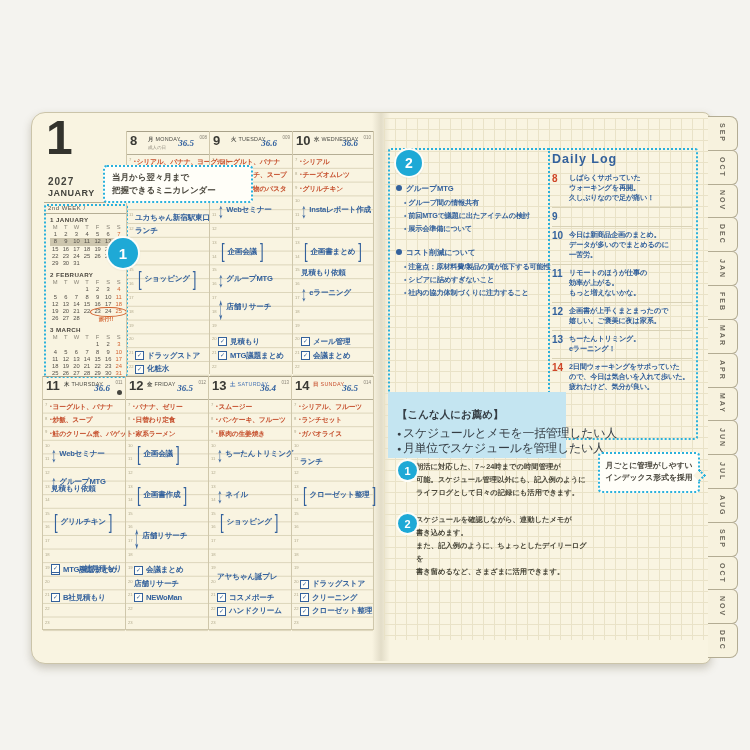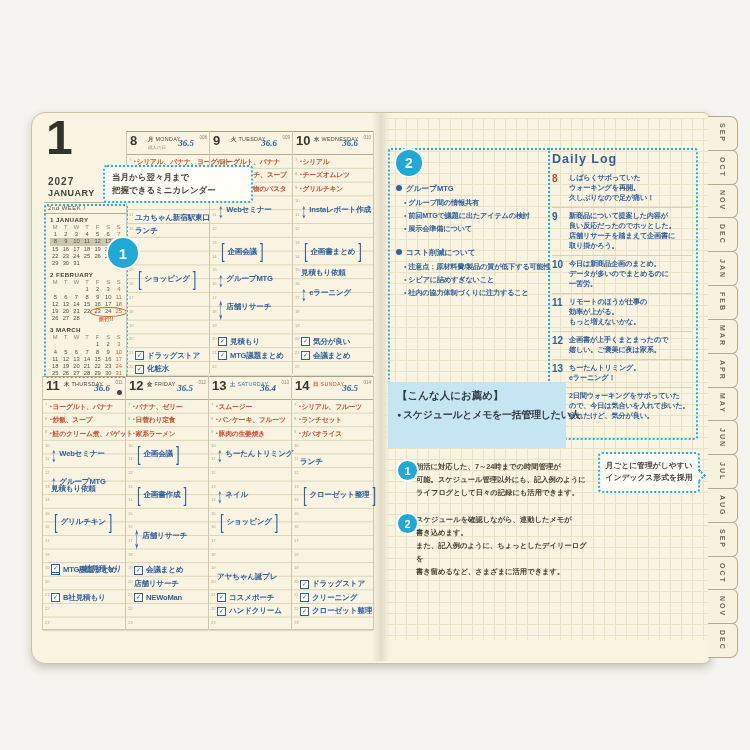--- a/index.html
+++ b/index.html
@@ -68,23 +68,23 @@
   .mg .mg-title{font-size:7.6px;font-weight:bold;color:#33619c;line-height:14px;white-space:nowrap;}
   .mg .mg-title .dot{display:inline-block;width:6px;height:6px;border-radius:50%;background:#33619c;margin-right:4px;}
   .mg .mg-item{font-size:7.2px;font-weight:bold;color:#33619c;line-height:13px;padding-left:8px;white-space:nowrap;letter-spacing:-.2px;}
   .mg .mg-item:before{content:"•";margin-right:2px;opacity:.8;}
   .dlog{position:absolute;left:168px;top:34px;width:140px;}
   .dlog-title{font-size:12.5px;font-weight:bold;color:#33619c;letter-spacing:1px;margin-bottom:4px;}
   .dl-entry{display:flex;border-top:1px solid #d9d2b6;padding:3px 0 4px 0;}
   .dl-entry:first-of-type{border-top:none;}
   .dl-num{width:17px;font-size:10px;font-weight:bold;flex:none;}
   .dl-text{font-size:7.2px;font-weight:bold;color:#33619c;line-height:10px;white-space:pre-line;letter-spacing:-.2px;}
-  .rec{position:absolute;left:4px;top:264px;width:178px;height:66px;background:#c4e5f1;padding:7px 9px;box-sizing:border-box;z-index:8;}
+  .rec{position:absolute;left:4px;top:274px;width:178px;height:66px;background:#c4e5f1;padding:16px 9px;box-sizing:border-box;z-index:8;}
   .rec-title{font-size:10.5px;font-weight:bold;color:#353d44;margin-bottom:4px;}
-  .rec-item{font-size:10px;font-weight:bold;color:#353d44;line-height:15px;white-space:nowrap;letter-spacing:-.3px;}
+  .rec-item{font-size:12px;font-weight:normal;color:#353d44;line-height:15px;white-space:nowrap;letter-spacing:-.3px;}
   .rec-item:before{content:"●";font-size:7px;margin-right:2px;vertical-align:1px;}
   .notes{position:absolute;left:14px;top:342px;width:300px;z-index:5;}
   .note{position:relative;margin-bottom:13px;min-height:40px;}
   .note-circ{position:absolute;left:0;top:1px;width:19px;height:19px;border-radius:50%;background:#1ea9d6;
     color:#fff;font-size:11px;font-weight:bold;display:flex;align-items:center;justify-content:center;box-shadow:0 0 0 2px #fdfdf8;}
   .note-text{margin-left:18px;width:172px;font-size:7.3px;font-weight:bold;color:#474538;line-height:13px;white-space:pre-line;}
   .callout{position:absolute;background:#fffef8;border:2px dotted #2ab1dc;border-radius:4px;z-index:10;
     font-weight:bold;color:#4a473d;white-space:pre-line;}
   .co1{left:61px;top:47px;width:150px;padding:4px 7px;font-size:8.5px;line-height:1.5;box-sizing:border-box;}
   .co2{left:214px;top:334px;width:102px;padding:6px 4px;font-size:7.8px;line-height:1.6;text-align:center;box-sizing:border-box;z-index:9;}
@@ -477,21 +477,21 @@
             </div>
             <div class="ev" style="top: 110.9px; height: 13.8px;">
               <span class="lbl">見積もり依頼</span>
             </div>
             <div class="ev" style="top: 124.2px; height: 27.6px;">
               <span class="arr">↕</span>
               <span class="lbl">eラーニング</span>
             </div>
             <div class="ev" style="top: 179.9px; height: 13.8px;">
               <span class="cb">✓</span>
-              <span class="lbl">気分が良い</span>
+              <span class="lbl">メール管理</span>
             </div>
             <div class="ev" style="top: 193.7px; height: 13.8px;">
               <span class="cb">✓</span>
               <span class="lbl">会議まとめ</span>
             </div>
           </div>
         </div>
         <div class="day bot" style="left: 0px; top: 245px; width: 83px; height: 254px;">
           <div class="dhead">
             <span class="dnum">11</span>
@@ -738,24 +738,20 @@
       <div class="dlog-title">Daily Log</div>
       <div>
           <div class="dl-entry">
             <div class="dl-num" style="color: rgb(207, 69, 39);">8</div>
             <div class="dl-text">しばらくサボっていた
 ウォーキングを再開。
 久しぶりなので足が痛い！</div>
           </div>
           <div class="dl-entry">
             <div class="dl-num" style="color: rgb(51, 97, 156);">9</div>
-            <div class="dl-text">新商品について提案した内容が
-良い反応だったのでホッとした。
-店舗リサーチを踏まえて企画書に
-取り掛かろう。</div>
           </div>
           <div class="dl-entry">
             <div class="dl-num" style="color: rgb(51, 97, 156);">10</div>
             <div class="dl-text">今日は新商品企画のまとめ。
 データが多いのでまとめるのに
 一苦労。</div>
           </div>
           <div class="dl-entry">
             <div class="dl-num" style="color: rgb(51, 97, 156);">11</div>
             <div class="dl-text">リモートのほうが仕事の
@@ -777,20 +773,21 @@
             <div class="dl-text">2日間ウォーキングをサボっていた
 ので、今日は気合いを入れて歩いた。
 疲れたけど、気分が良い。</div>
           </div>
         </div>
     </div>
     <div class="rec">
       <div class="rec-title">【こんな人にお薦め】</div>
       <div>
           <div class="rec-item">スケジュールとメモを一括管理したい人</div>
+          <div class="rec-item">月単位でスケジュールを管理したい人</div>
         </div>
     </div>
     <div class="notes">
         <div class="note">
           <div class="note-circ">1</div>
           <div class="note-text">朝活に対応した、7～24時までの時間管理が
 可能。スケジュール管理以外にも、記入例のように
 ライフログとして日々の記録にも活用できます。</div>
         </div>
         <div class="note">

